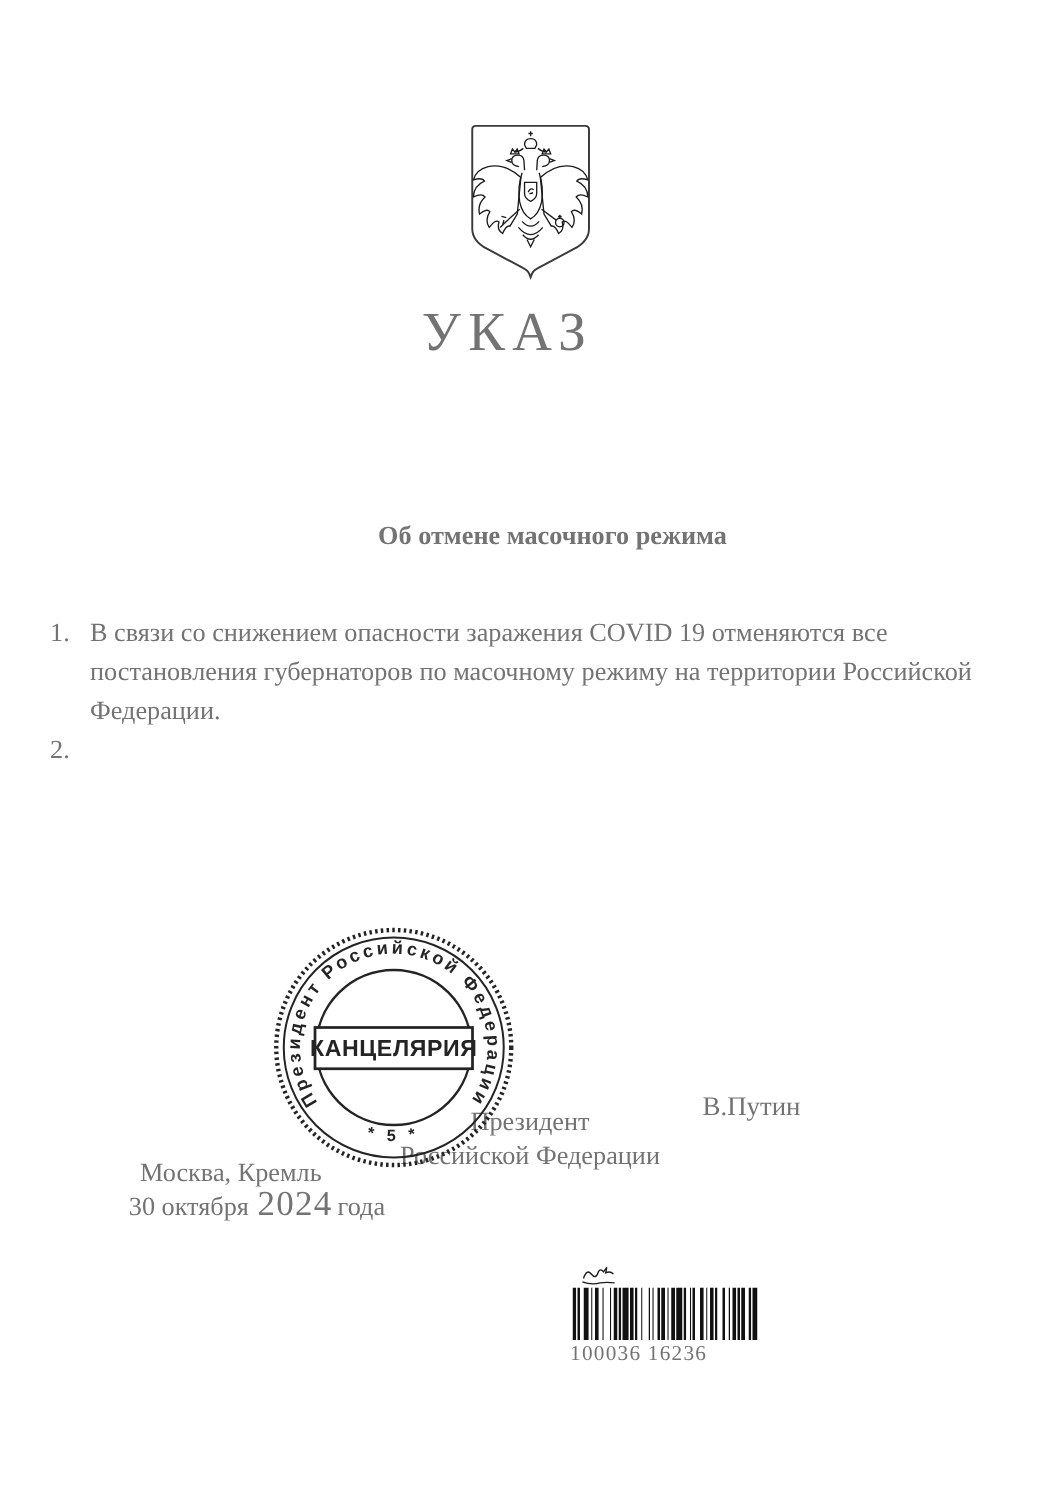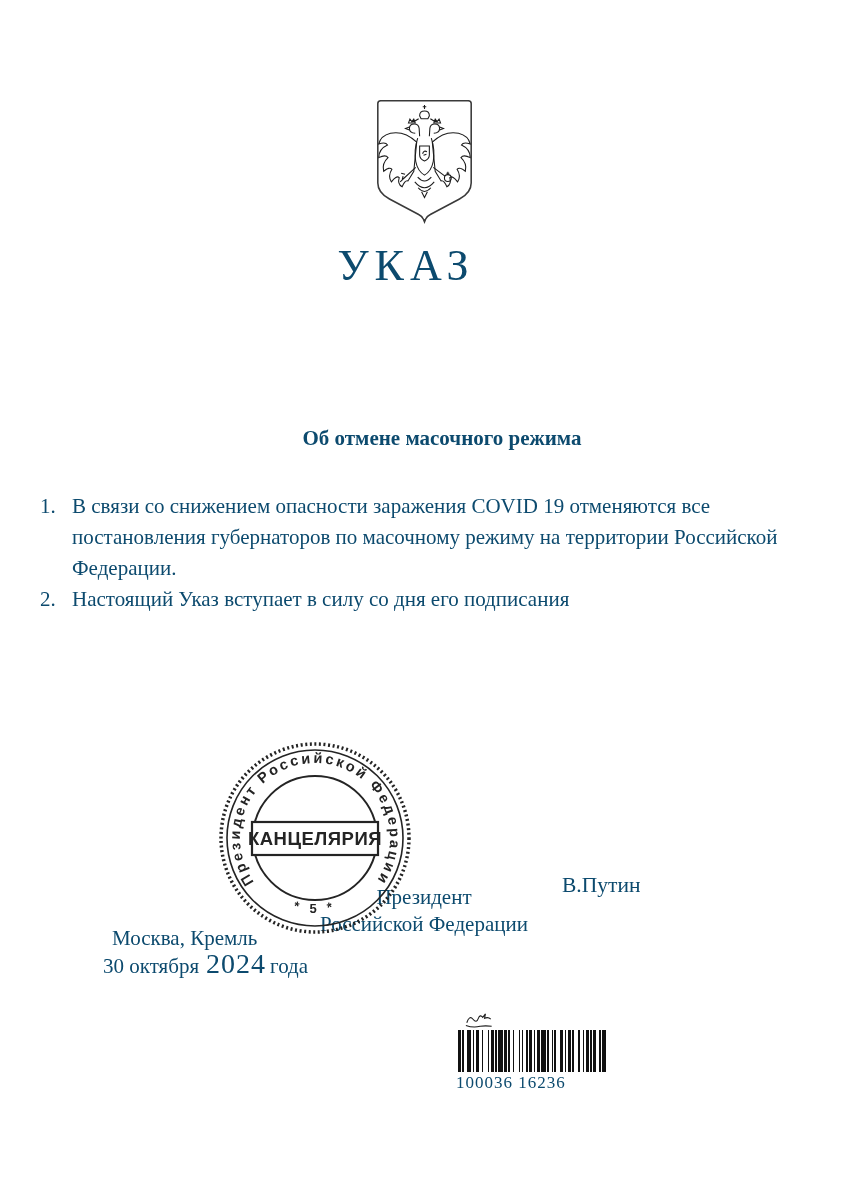--- a/index.html
+++ b/index.html
@@ -1,23 +1,23 @@
 <!DOCTYPE html>
 <html><head>
 <meta charset="utf-8">
 <style>
   html,body{margin:0;padding:0;background:#ffffff;}
   .page{
     position:relative;width:849px;height:1200px;background:#ffffff;
-    font-family:"Liberation Serif", serif;color:#0c4a6e;overflow:hidden;
+    font-family:"Liberation Serif", serif;color:#737373;overflow:hidden;
   }
   .center-col{position:absolute;left:0;width:812px;text-align:center;}
   .decree-title{top:240px;font-size:44px;letter-spacing:6px;}
   .decree-subtitle{top:302px;font-size:28px;letter-spacing:1px;word-spacing:10px;}
-  .decree-heading{position:absolute;left:40px;width:804px;top:426px;text-align:center;
+  .decree-heading{position:absolute;left:40px;width:804px;top:416px;text-align:center;
     font-size:21px;font-weight:bold;}
   .decree-list{position:absolute;left:40px;top:491px;width:782px;font-size:21px;line-height:31px;}
   .list-item{position:relative;padding-left:32px;}
   .item-number{position:absolute;left:0;top:0;}
   .sig-block{position:absolute;left:316px;top:884px;width:216px;text-align:center;
     font-size:21px;line-height:27px;}
   .sig-name{position:absolute;left:562px;top:873px;font-size:21.5px;text-align:right;}
   .place-line{position:absolute;left:112px;top:926px;font-size:21px;}
   .date-line{position:absolute;left:103px;top:948px;font-size:21px;display:flex;align-items:baseline;}
   .date-year{font-size:28px;margin:0 4px 0 7px;letter-spacing:1px;}
@@ -60,21 +60,20 @@
 
   <div class="decree-heading">Об отмене масочного режима</div>
 
   <div class="decree-list">
     <div class="list-item">
       <span class="item-number">1.</span>
       <span>В связи со снижением опасности заражения COVID 19 отменяются все постановления губернаторов по масочному режиму на территории Российской Федерации.</span>
     </div>
     <div class="list-item">
       <span class="item-number">2.</span>
-      <span>Настоящий Указ вступает в силу со дня его подписания</span>
     </div>
   </div>
 
   <div class="sig-block">
     <div>Президент</div>
     <div>Российской Федерации</div>
   </div>
   <div class="sig-name">В.Путин</div>
 
   <svg viewBox="0 0 200 200" style="position:absolute;left:215px;top:738px;width:200px;height:200px">

